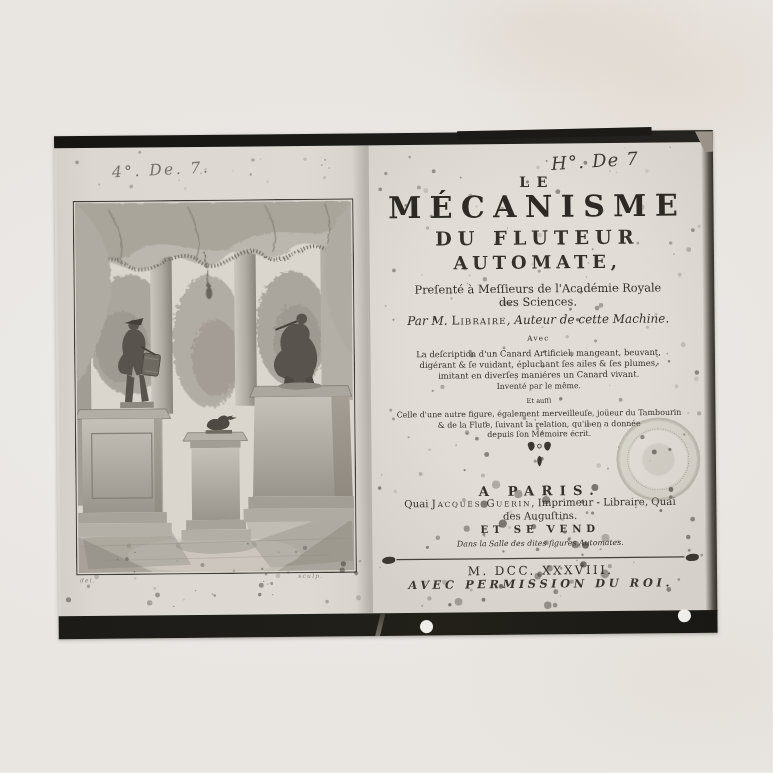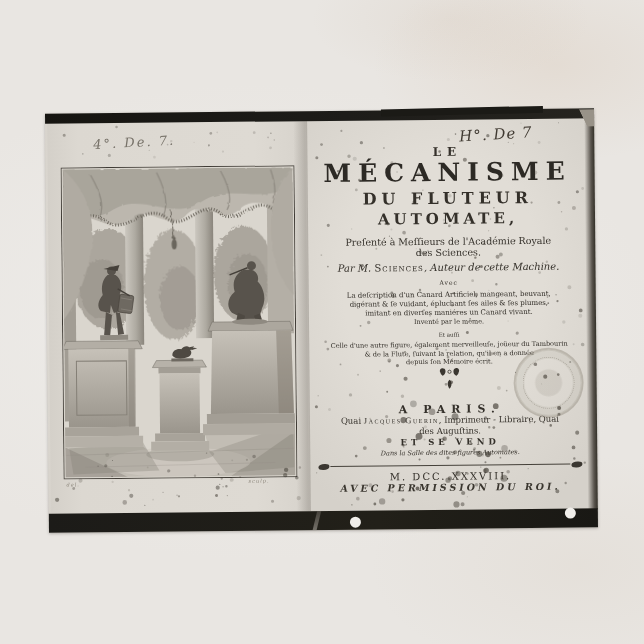--- a/index.html
+++ b/index.html
@@ -66,21 +66,21 @@
   .t-d2{top:181px;font-size:7px;}
   .t-d3{top:190px;font-size:7px;}
   .t-d4{top:199px;font-size:6.5px;}
   .t-eta{top:213px;font-size:5.5px;}
   .t-c1{top:222px;font-size:6.6px;}
   .t-c2{top:231px;font-size:6.6px;}
   .t-c3{top:239px;font-size:6.6px;}
   .orn{position:absolute;top:248px;left:50%;transform:translateX(-50%);}
   .t-paris{top:284px;font-size:11px;letter-spacing:6px;font-weight:700;}
   .t-chez{top:296px;font-size:8.5px;}
-  .t-chez .sc{font-variant:small-caps;letter-spacing:1.5px;font-family:Liberation Serif, serif;}
+  .t-chez .sc{font-variant:small-caps;letter-spacing:1.5px;}
   .t-aug{top:307px;font-size:8.5px;}
   .t-vend{top:318px;font-size:8.5px;letter-spacing:4px;font-weight:700;}
   .t-salle{top:330px;font-size:6.5px;font-style:italic;}
   .divider{position:absolute;top:342px;left:8px;right:8px;height:8px;}
   .divider .rule{position:absolute;top:4px;left:12px;right:12px;border-top:1px solid #45413a;}
   .divider .blob{position:absolute;top:2px;width:11px;height:6px;background:#3b3731;border-radius:60% 40% 55% 45%;}
   .divider .blob-l{left:0;}
   .divider .blob-r{right:0;}
   .t-year{top:352px;font-size:10px;letter-spacing:2px;}
   .t-perm{top:363px;font-size:9.5px;font-style:italic;letter-spacing:3px;font-weight:700;color:#3a362f;}
@@ -236,21 +236,21 @@
 
     <div class="page-right">
       <div class="hw-note hw-note-right">H°. De 7</div>
 
       <div class="tl t-le">LE</div>
       <div class="tl t-main">MÉCANISME</div>
       <div class="tl t-sub1">DU FLUTEUR</div>
       <div class="tl t-sub2">AUTOMATE,</div>
       <div class="tl t-pres1">Preſenté à Meſſieurs de l'Académie Royale</div>
       <div class="tl t-pres2">des Sciences.</div>
-      <div class="tl t-par"><span>Par M. </span><span class="sc">Sciences</span><span>, Auteur de cette Machine.</span></div>
+      <div class="tl t-par"><span>Par M. </span><span class="sc">Libraire</span><span>, Auteur de cette Machine.</span></div>
       <div class="tl t-avec">Avec</div>
       <div class="tl t-d1">La deſcription d'un Canard Artificiel, mangeant, beuvant,</div>
       <div class="tl t-d2">digérant &amp; ſe vuidant, épluchant ſes ailes &amp; ſes plumes,</div>
       <div class="tl t-d3">imitant en diverſes maniéres un Canard vivant.</div>
       <div class="tl t-d4">Inventé par le même.</div>
       <div class="tl t-eta">Et auſſi</div>
       <div class="tl t-c1">Celle d'une autre figure, également merveilleuſe, joüeur du Tambourin</div>
       <div class="tl t-c2">&amp; de la Flute, ſuivant la relation, qu'il en a donnée</div>
       <div class="tl t-c3">depuis ſon Mémoire écrit.</div>
 

